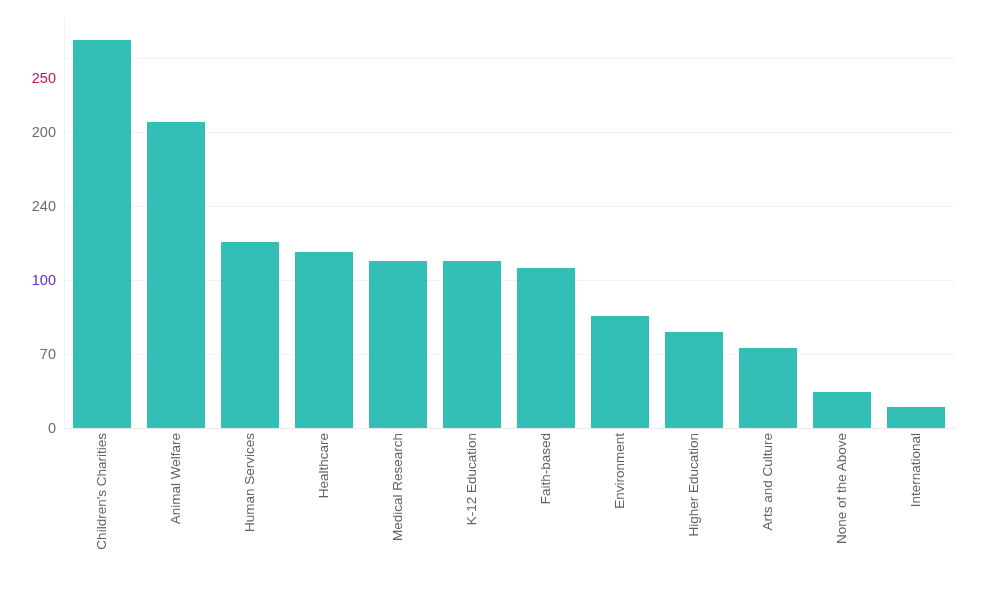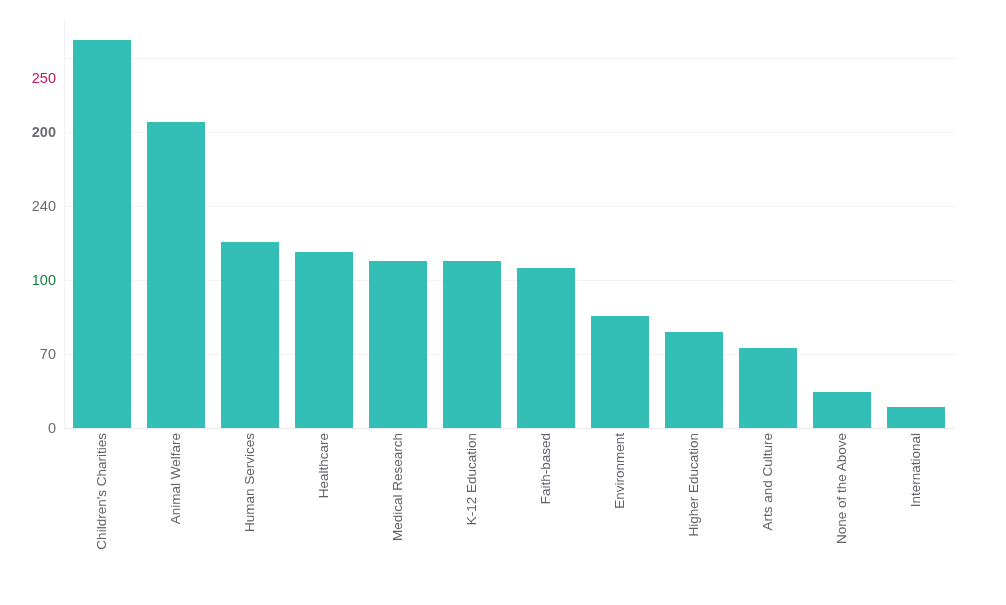--- a/index.html
+++ b/index.html
@@ -123,23 +123,23 @@
 </style>
 </head>
 <body>
 
 <div id="chart-root">
 
   <div class="axis-left-spine"></div>
 
   <div class="ytick-layer">
     <div class="ytick" style="top: 57.9639px; color: #be185d; margin-top: 20px;">250</div>
-    <div class="ytick" style="top: 131.971px; color: rgb(107, 107, 114); font-weight: bold;">200</div>
+    <div class="ytick" style="top: 131.971px; color: rgb(107, 107, 114);">200</div>
     <div class="ytick" style="top: 205.978px; color: rgb(107, 107, 114);">240</div>
-    <div class="ytick" style="top: 279.986px; color: #15803d;">100</div>
+    <div class="ytick" style="top: 279.986px; color: #6d28d9;">100</div>
     <div class="ytick" style="top: 353.993px; color: rgb(107, 107, 114);">70</div>
     <div class="ytick" style="top: 428px; color: rgb(107, 107, 114);">0</div>
   </div>
 
   <div class="plot-area">
 
     <div class="gridlines">
       <div class="gridline" style="top: 39.9639px; background: rgb(242, 242, 244);"></div>
       <div class="gridline" style="top: 113.971px; background: rgb(242, 242, 244);"></div>
       <div class="gridline" style="top: 187.978px; background: rgb(242, 242, 244);"></div>

